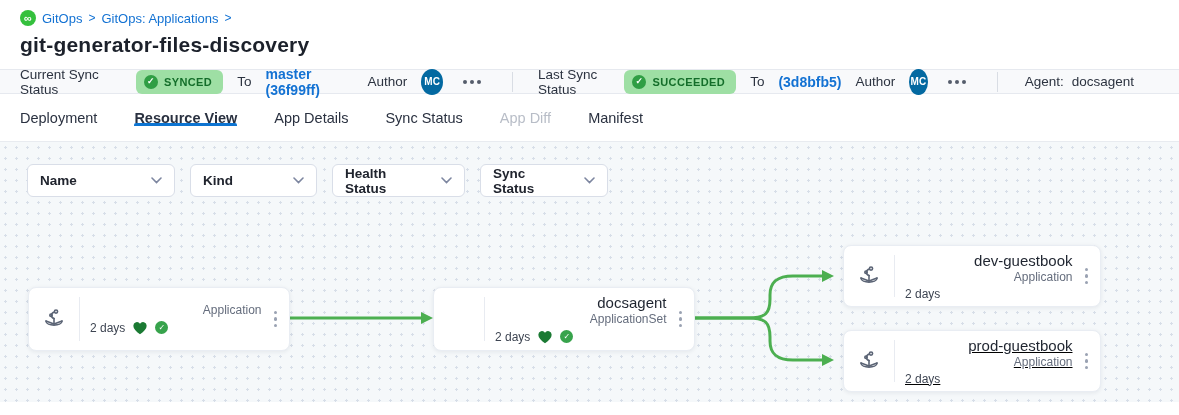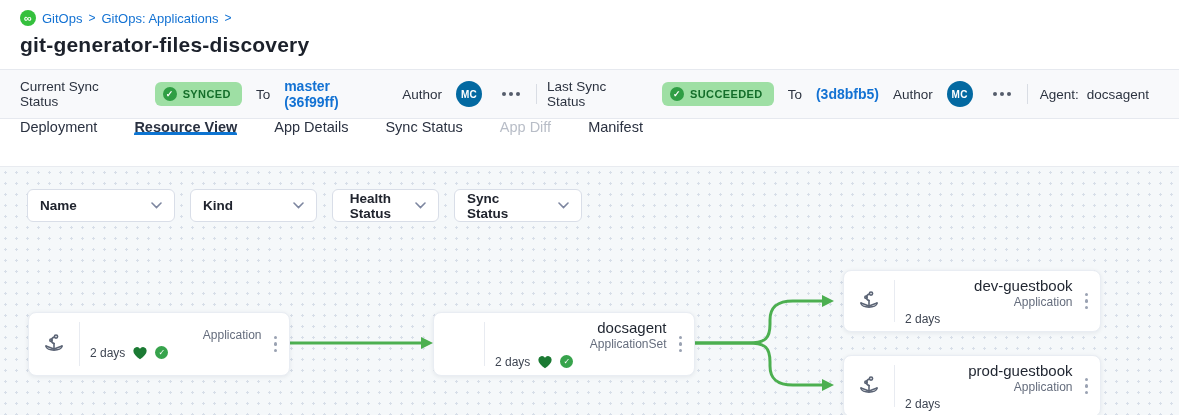--- a/index.html
+++ b/index.html
@@ -9,75 +9,75 @@
   
   .header { padding:10px 20px 12px; background:#fff; }
   .breadcrumb { display:flex; align-items:center; gap:6px; font-size:13px; }
   .bc-icon { width:16px; height:16px; border-radius:50%; background:#35c03d; color:#fff;
     display:inline-flex; align-items:center; justify-content:center; font-size:11px; font-weight:700; line-height:1; }
   .bc-link { color:#1372d3; cursor:pointer; }
   .bc-sep { color:#1372d3; font-size:12px; }
   .page-title { font-size:21px; font-weight:700; color:#1c212b; margin-top:7px; letter-spacing:.2px; }
 
   
-  .status-bar { height:50px; background:#f8f9fb; border-top:1px solid #e6e9ef; border-bottom:1px solid #e6e9ef;
-    display:flex; align-items:center; padding:0 20px; gap:10px; font-size:13.5px; color:#2c3340; }
+  .status-bar { height:25px; background:#f8f9fb; border-top:1px solid #e6e9ef; border-bottom:1px solid #e6e9ef;
+    display:flex; align-items:center; padding:0 20px; gap:25px; font-size:13.5px; color:#2c3340; }
   .sb-group { display:flex; align-items:center; gap:14px; }
   .badge { display:inline-flex; align-items:center; gap:6px; background:#9edfa4; color:#146e2a;
     font-size:11px; font-weight:700; letter-spacing:.4px; padding:5px 11px 5px 8px; border-radius:6px; }
   .badge-check { width:14px; height:14px; border-radius:50%; background:#2f9e44; color:#fff;
     display:inline-flex; align-items:center; justify-content:center; font-size:9px; line-height:1; }
   .rev-link { color:#1372d3; font-weight:700; font-size:14px; cursor:pointer; }
   .avatar { width:26px; height:26px; border-radius:50%; background:#0369a1; color:#fff;
     display:inline-flex; align-items:center; justify-content:center; font-size:10px; font-weight:700; letter-spacing:.3px; }
   .hdots { display:inline-flex; gap:3px; padding:4px 6px; cursor:pointer; }
   .hdots i { width:4px; height:4px; border-radius:50%; background:#555d6b; }
   .sb-divider { width:1px; height:20px; background:#d9dde4; }
   .agent { display:flex; gap:8px; margin-left:2px; white-space:nowrap; }
   .sb-spacer { flex:1; }
 
   
-  .tabbar { height:48px; background:#fff; border-bottom:1px solid #e8ebf0; display:flex; align-items:flex-start;
+  .tabbar { height:48px; background:#fff; border-bottom:1px solid #e8ebf0; display:flex; align-items:center;
     padding:0 20px; gap:37px; font-size:14.5px; color:#2a3140; }
   .tab { display:flex; align-items:center; position:relative; cursor:pointer; white-space:nowrap; }
   .tab.active { font-weight:700; }
   .tab.active::after { content:""; position:absolute; left:0; right:0; bottom:0; height:3px;
     background:#0d74d1; border-radius:2px 2px 0 0; }
   .tab.disabled { color:#b8bdc7; cursor:default; }
 
   
   .canvas { position:relative; height:260px; background-color:#f5f8fa;
     background-image:radial-gradient(circle, #d7dee8 1.1px, transparent 1.4px);
     background-size:11px 11px; }
   .filters { position:absolute; top:22px; left:27px; display:flex; gap:15px; }
   .filter { height:33px; background:#fff; border:1px solid #d9dee8; border-radius:6px;
     display:flex; align-items:center; justify-content:space-between; padding:0 12px;
     font-size:13.5px; font-weight:600; color:#20242e; cursor:pointer; }
   .filter .chev { color:#7d86a0; margin-left:24px; display:inline-flex; }
-  .f-0{width:148px;} .f-1{width:127px;} .f-2{width:107px;text-align:right;} .f-3{width:128px;}
+  .f-0{width:148px;} .f-1{width:127px;} .f-2{width:133px;} .f-3{width:128px;}
 
   svg.edges { position:absolute; inset:0; width:100%; height:100%; pointer-events:none; }
 
   .card { position:absolute; display:flex; align-items:center; background:#fff;
     border:1px solid #e9edf3; border-radius:8px; box-shadow:0 1px 4px rgba(30,41,59,.08);text-align:right; }
   .card-iconbox { width:50px; display:flex; align-items:center; justify-content:center; flex:0 0 50px; }
   .card-sep { width:1px; align-self:stretch; background:#e8ebf1; margin:9px 0; }
   .card-body { flex:1; min-width:0; padding:7px 4px 7px 10px; }
   .card-title { font-size:15px; color:#1f2530; white-space:nowrap; overflow:hidden; margin-bottom:1px; }
   .card-kind { font-size:12px; color:#656d7d; margin-bottom:3px; }
   .card-age { font-size:12px; color:#3e4552; display:flex; align-items:center; gap:7px; }
   .mini-check { width:13px; height:13px; border-radius:50%; background:#37a34c; color:#fff;
     display:inline-flex; align-items:center; justify-content:center; font-size:8px; line-height:1; }
   .kebab { display:flex; flex-direction:column; gap:3px; padding:6px 12px 6px 8px; cursor:pointer; }
   .kebab i { width:3.5px; height:3.5px; border-radius:50%; background:#9aa2b2; }
 
   .n-0 { left:28px;  top:145px; width:262px; height:64px; }
   .n-1 { left:433px; top:145px; width:262px; height:64px; }
   .n-2 { left:843px; top:103px; width:258px; height:62px; }
-  .n-3 { left:843px; top:188px; width:258px; height:62px; }
+  .n-3 { left:843px; top:188px; width:258px; height:62px;text-decoration:underline; }
 </style>
 </head>
 <body>
 
 <div class="header">
   <div class="breadcrumb">
     <span class="bc-icon">∞</span>
     <span class="bc-link">GitOps</span>
     <span class="bc-sep">&gt;</span>
     <span class="bc-link">GitOps: Applications</span>

